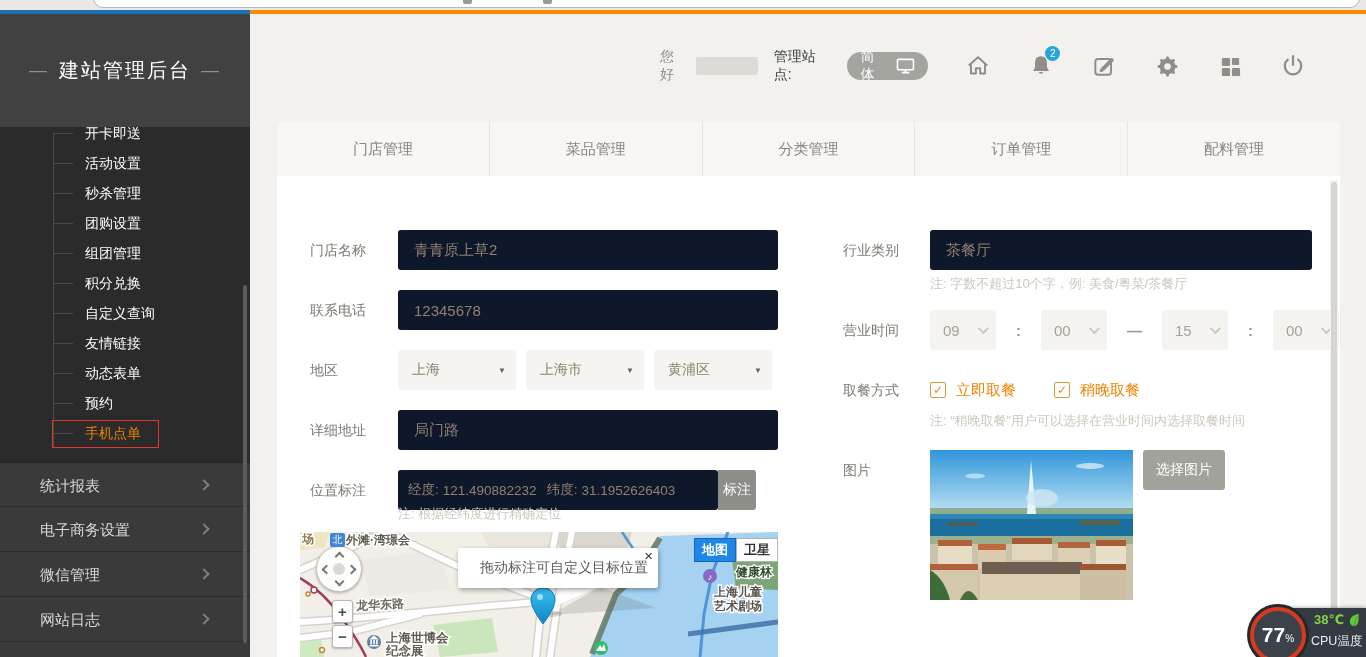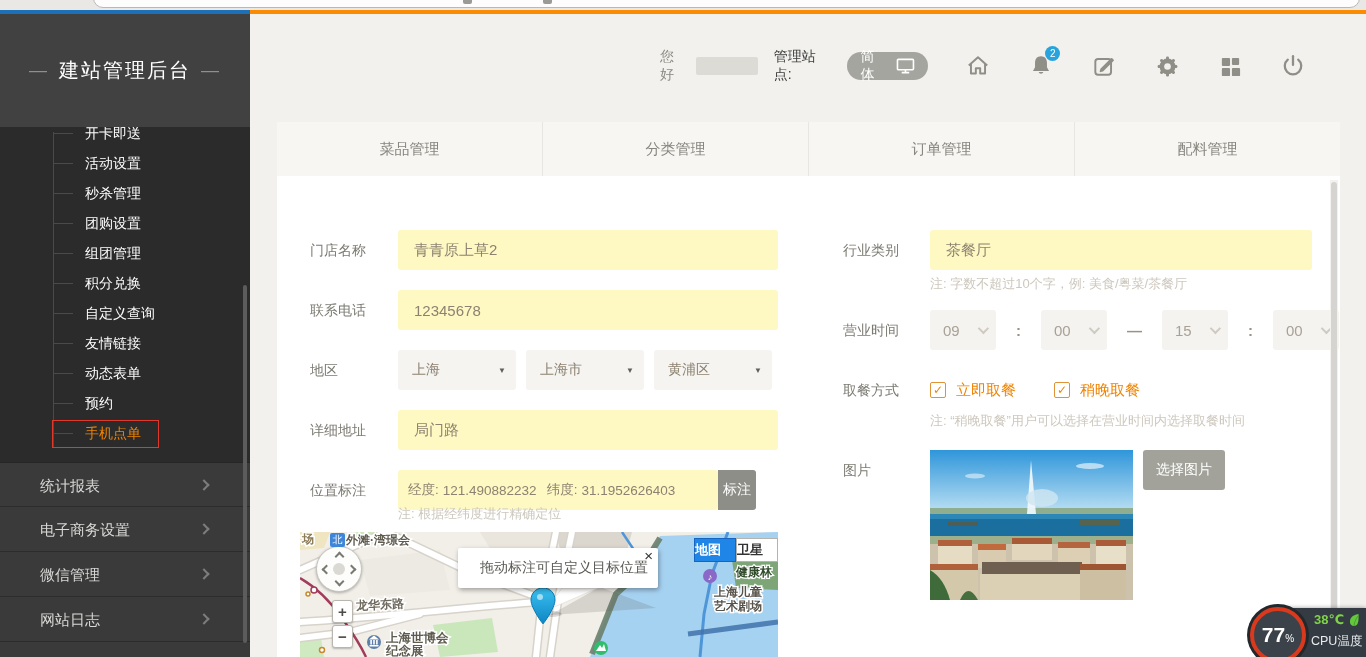--- a/index.html
+++ b/index.html
@@ -42,21 +42,21 @@
   
   .tabbar { left:277px; top:122px; width:1063px; height:54px; background:#f7f6f3; display:flex; }
   .tab { flex:1; display:flex; align-items:center; justify-content:center; color:#87867f; font-size:15px; cursor:pointer; }
   .tab + .tab { border-left:1px solid #e8e6e2; }
   .card { left:277px; top:176px; width:1063px; height:481px; background:#fff; }
   .content-scrolltrack { left:1330px; top:180px; width:8px; height:477px; background:#f3f2ef; }
   .content-scrollthumb { left:1331px; top:182px; width:6px; height:472px; background:#d6d4d0; border-radius:3px; }
 
   
   .flabel { position:absolute; color:#7b7a72; font-size:14px; height:40px; line-height:40px; }
-  .finput { position:absolute; height:40px; background:#fef9c3; border-radius:3px; display:flex; align-items:center; padding:0 16px; color:#8d8271; font-size:15px; }
+  .finput { position:absolute; height:40px; background:#0f172a; border-radius:3px; display:flex; align-items:center; padding:0 16px; color:#8d8271; font-size:15px; }
   .fnote { position:absolute; color:#cdc8be; font-size:13px; }
   .fselect { position:absolute; width:118px; height:40px; background:#f5f4f1; border-radius:3px; display:flex; align-items:center; padding:0 10px 0 14px; color:#8d8271; font-size:14px; cursor:pointer; }
   .fselect .caret { margin-left:auto; font-size:8px; color:#5f5f5c; }
   .geo-input { left:398px; top:470px; width:320px; padding:0 10px; font-size:13.5px; gap:4px; }
   .geo-input .geol { color:#8d8271; }
   .btn-mark { position:absolute; left:718px; top:470px; width:38px; height:40px; background:#8e8e88; color:#fff; font-size:14px; border:none; border-radius:0 3px 3px 0; cursor:pointer; }
   .hoursrow { position:absolute; left:930px; top:310px; height:40px; display:flex; align-items:center; gap:20px; }
   .hsel { width:66px; height:40px; background:#f4f3f0; border-radius:3px; display:flex; align-items:center; padding:0 10px 0 13px; color:#a9a196; font-size:15px; cursor:pointer; }
   .hsel .hchev { margin-left:auto; width:8px; height:8px; border-right:2px solid #cfcac0; border-bottom:2px solid #cfcac0; transform:rotate(45deg) translateY(-2px); }
   .hsep { color:#9a9287; font-size:15px; font-weight:bold; }
@@ -72,21 +72,21 @@
   .compass { position:absolute; left:16px; top:14px; width:46px; height:46px; border-radius:50%; background:#fdfdfc; border:1px solid #c7c4be; box-shadow:0 1px 3px rgba(0,0,0,.3); cursor:pointer; }
   .compass .cdot { position:absolute; left:16px; top:16px; width:12px; height:12px; border-radius:50%; background:#dbd9d4; }
   .cchev { position:absolute; width:7px; height:7px; border-top:2px solid #7a7a74; border-left:2px solid #7a7a74; }
   .cc-n { left:19px; top:6px; transform:rotate(45deg); }
   .cc-s { left:19px; bottom:6px; transform:rotate(225deg); }
   .cc-w { left:6px; top:19px; transform:rotate(-45deg); }
   .cc-e { right:6px; top:19px; transform:rotate(135deg); }
   .north-badge { position:absolute; left:30px; top:1px; width:15px; height:14px; background:#3f86d8; border-radius:2px; color:#fff; font-size:10px; line-height:14px; text-align:center; }
   .zoombtn { position:absolute; left:32px; width:21px; height:23px; background:#fff; border:1px solid #b9b6b0; border-radius:3px; box-shadow:0 1px 2px rgba(0,0,0,.25); color:#4c4c48; font-size:15px; font-weight:bold; text-align:center; line-height:21px; cursor:pointer; }
   .zin { top:68px; } .zout { top:93px; }
-  .map-btn { position:absolute; top:6px; width:42px; height:24px; line-height:22px; text-align:left; font-size:13px; font-weight:bold; cursor:pointer; }
+  .map-btn { position:absolute; top:6px; width:42px; height:24px; line-height:22px; text-align:center; font-size:13px; font-weight:bold; cursor:pointer; }
   .mb-map { right:42px; background:#1f86e8; border:1px solid #1565c0; color:#fff; }
   .mb-sat { right:0; background:#fff; border:1px solid #b5b3ae; color:#333; }
   .map-tip { position:absolute; left:158px; top:16px; width:200px; height:40px; background:#fff; border-radius:2px; box-shadow:1px 2px 5px rgba(0,0,0,.35); display:flex; align-items:center; justify-content:center; color:#5a5a55; font-size:14px;padding-left:12px; }
   .tip-close { position:absolute; top:0px; right:5px; font-size:15px; color:#333; cursor:pointer; line-height:16px; }
 
   
   .monitor { left:1268px; top:608px; width:98px; height:49px; background:#343b42; border-radius:12px 0 0 0; z-index:20; box-shadow:0 0 4px rgba(0,0,0,.4); }
   .gauge { left:1250px; top:607px; width:56px; height:56px; border-radius:50%; background:#3b424a; border:4px solid #d93a1e; box-shadow:0 0 0 3px #23282c; z-index:21; display:flex; align-items:center; justify-content:center; color:#fff; }
   .gauge .gnum { font-size:21px; font-weight:bold; }
   .gauge .gunit { font-size:10px; margin-top:7px; }
@@ -184,20 +184,23 @@
   </span>
   <span class="hdr-ico">
     <svg width="26" height="26" viewBox="0 0 24 24" fill="none" stroke="#8f8f88" stroke-width="2.1" stroke-linecap="round">
         <path d="M12 3v8"></path>
         <path d="M7.2 6.2a7.6 7.6 0 1 0 9.6 0"></path>
       </svg>
   </span>
 </div>
 
 <div class="abs tabbar">
+  <div class="tab">
+      <span>门店管理</span>
+    </div>
   <div class="tab">
       <span>菜品管理</span>
     </div>
   <div class="tab">
       <span>分类管理</span>
     </div>
   <div class="tab">
       <span>订单管理</span>
     </div>
   <div class="tab">

